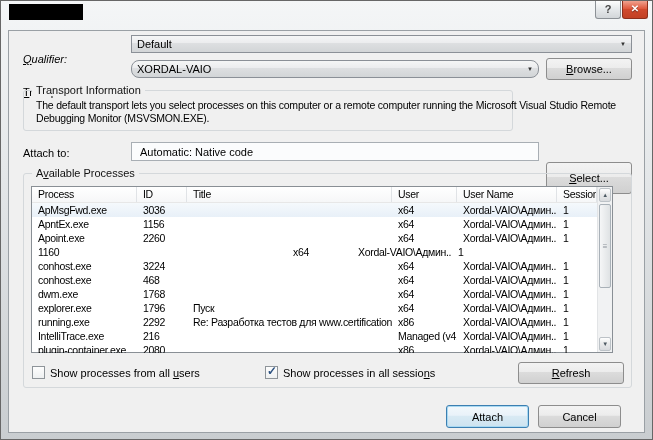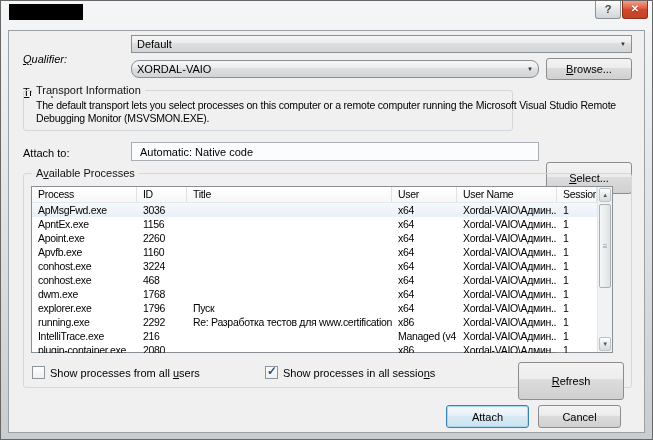--- a/index.html
+++ b/index.html
@@ -136,21 +136,20 @@
   </div>
         <div class="tr">
     <div class="td w-process">Apoint.exe</div>
     <div class="td w-id">2260</div>
     <div class="td w-title"></div>
     <div class="td w-type">x64</div>
     <div class="td w-user">Xordal-VAIO\Админ...</div>
     <div class="td w-session">1</div>
   </div>
         <div class="tr">
-    <div class="td w-process">Apvfb.exe</div>
     <div class="td w-id">1160</div>
     <div class="td w-title"></div>
     <div class="td w-type">x64</div>
     <div class="td w-user">Xordal-VAIO\Админ...</div>
     <div class="td w-session">1</div>
   </div>
         <div class="tr">
     <div class="td w-process">conhost.exe</div>
     <div class="td w-id">3224</div>
     <div class="td w-title"></div>
@@ -223,21 +222,21 @@
   <div class="checkbox" style="left:31px;top:365px;">
     
   </div>
   <div class="lbl" style="left:49px;top:366px;"><span>Show processes from all </span><span class="accel">u</span><span>sers</span></div>
 
   <div class="checkbox checked" style="left:264px;top:365px;">
     <span class="check">✓</span>
   </div>
   <div class="lbl" style="left:282px;top:366px;"><span>Show processes in all sessio</span><span class="accel">n</span><span>s</span></div>
 
-  <div class="pushbtn" style="left:517px;top:361px;width:106px;height:38px;">
+  <div class="pushbtn" style="left:517px;top:361px;width:106px;height:22px;">
     <span><span class="accel">R</span><span>efresh</span></span>
   </div>
 
   <div class="pushbtn" style="left:537px;top:404px;width:83px;height:23px;">
     <span>Cancel</span>
   </div>
   <div class="pushbtn default" style="left:445px;top:404px;width:83px;height:23px;">
     <span>Attach</span>
   </div>
 

